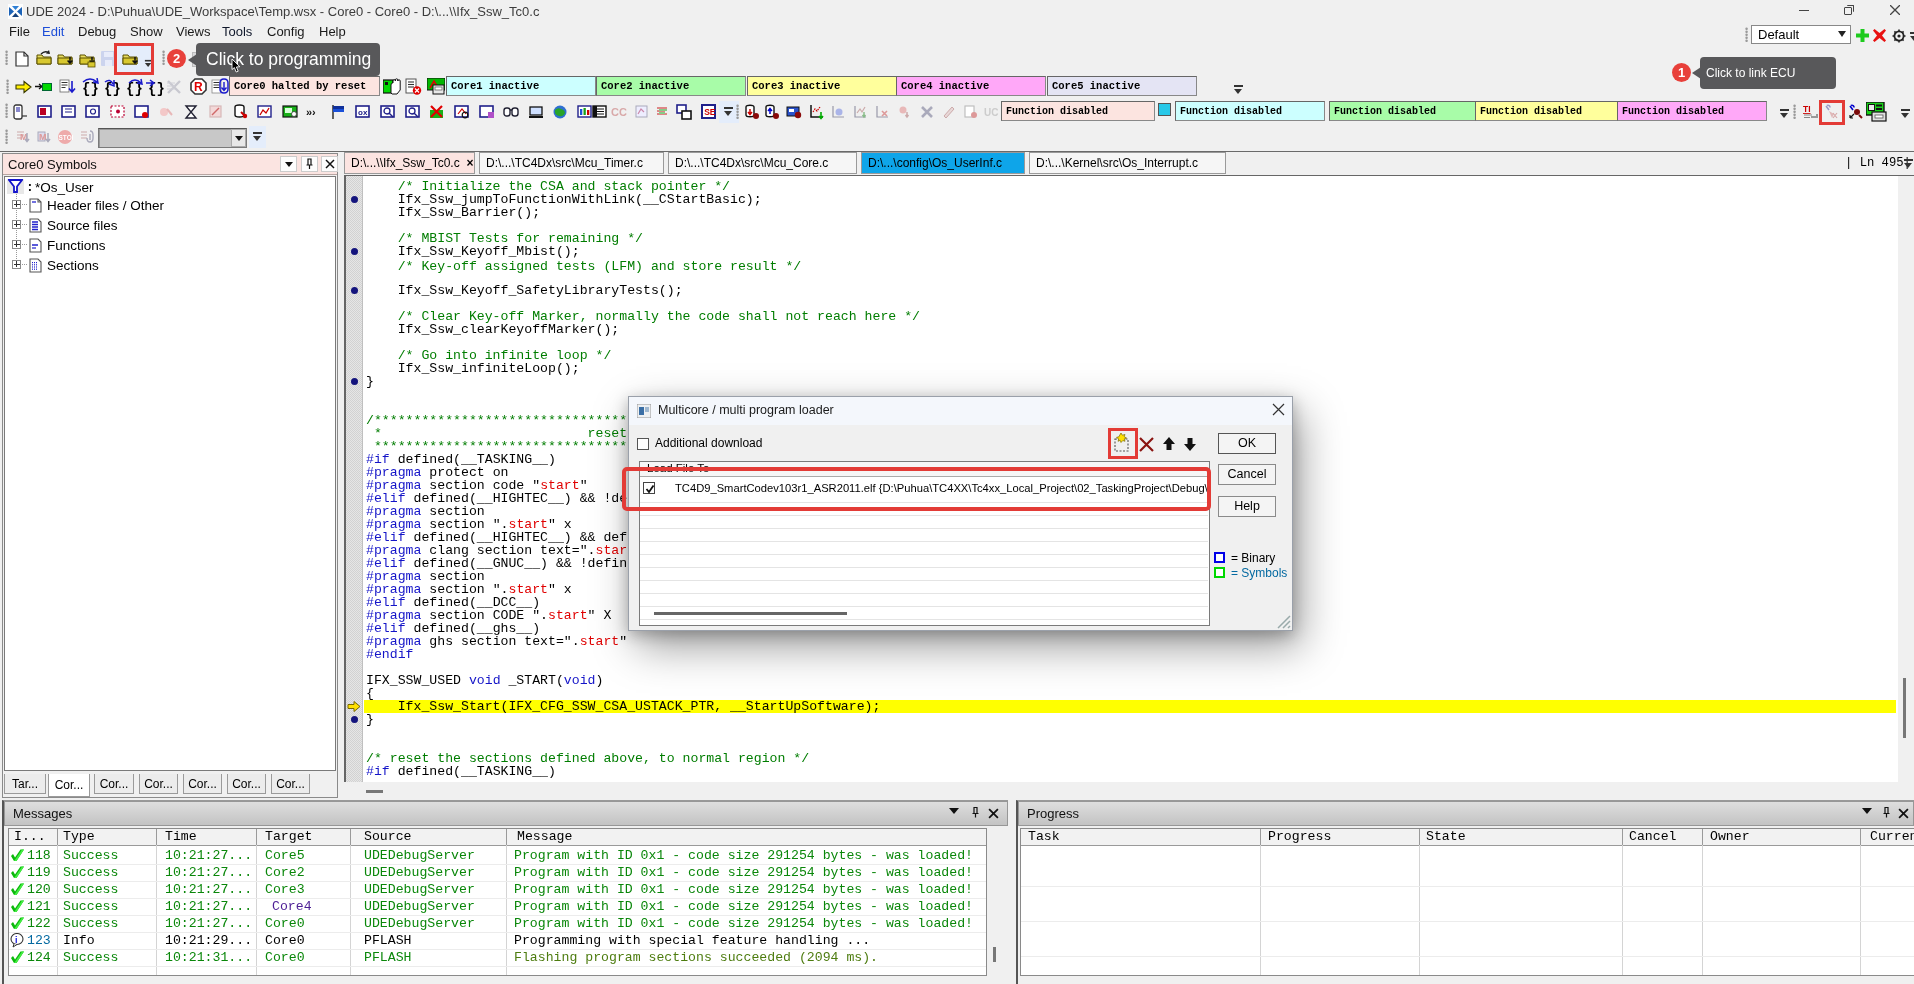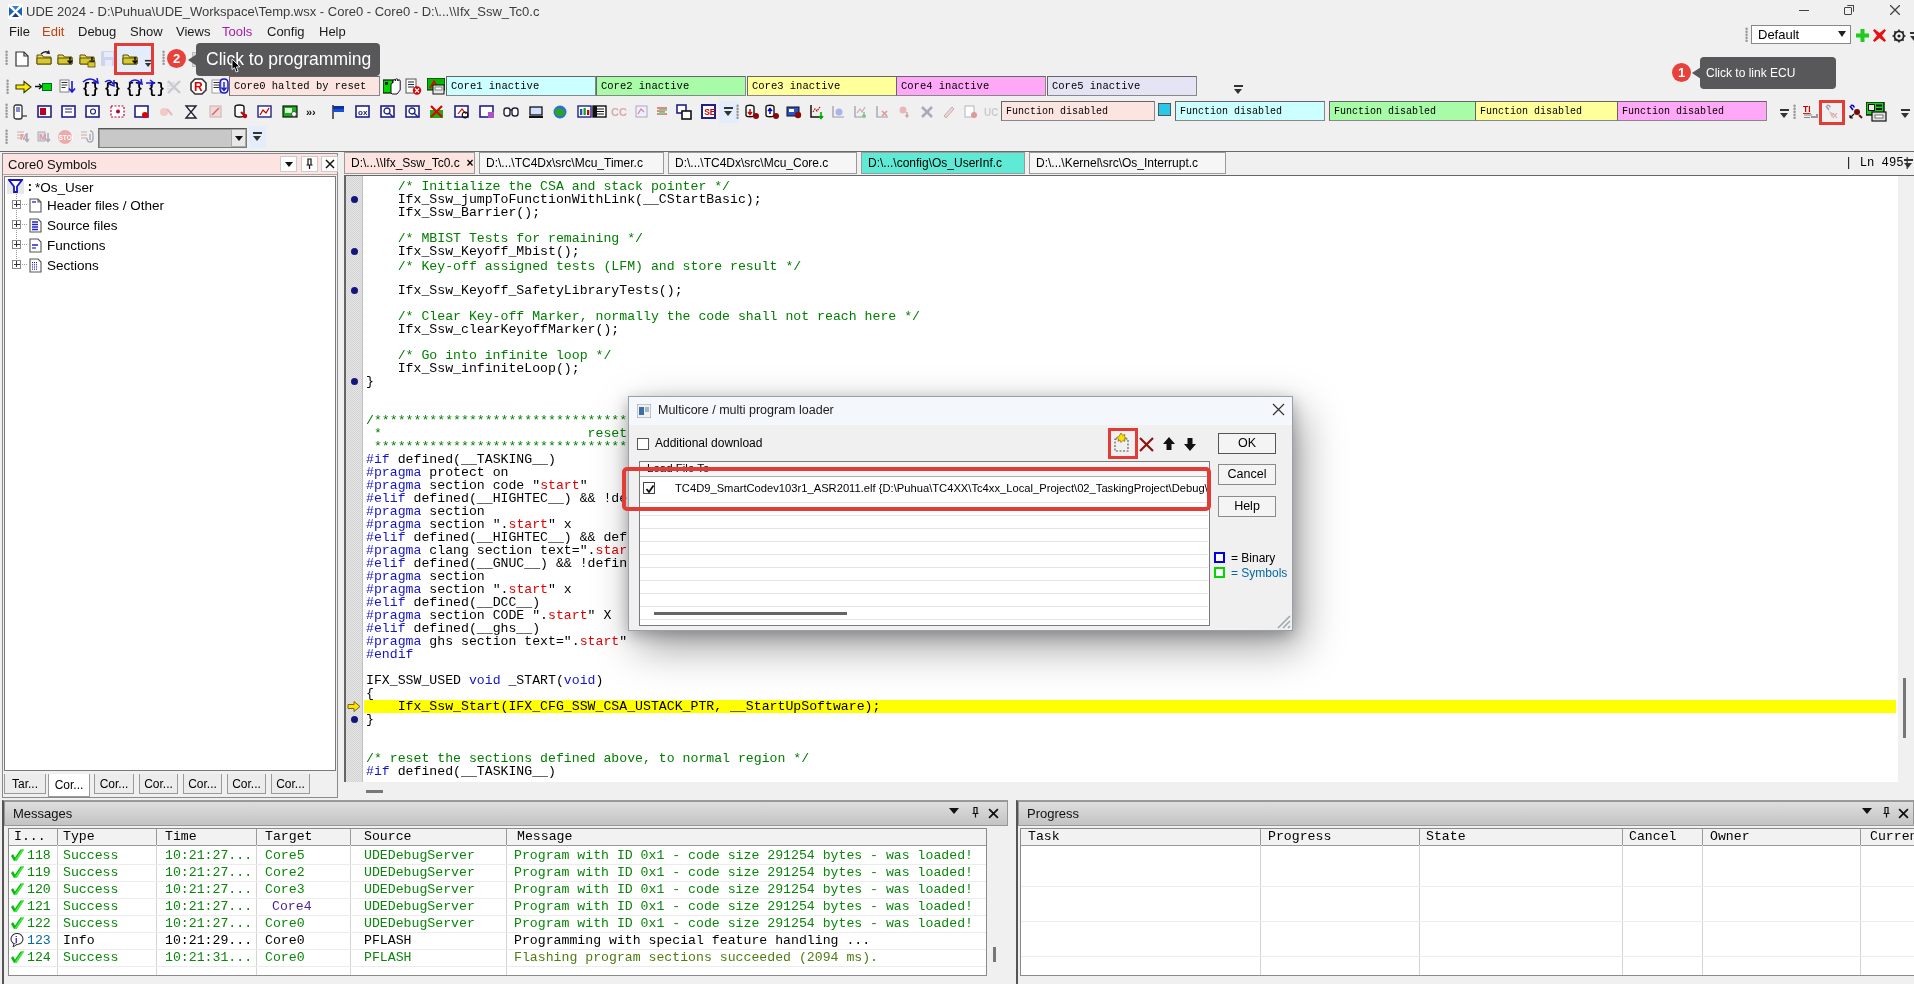--- a/index.html
+++ b/index.html
@@ -1,20 +1,20 @@
 <!DOCTYPE html>
 <html><head><meta charset="utf-8"><title>UDE 2024</title><style>
 *{margin:0;padding:0;box-sizing:border-box}
 html,body{width:1914px;height:984px;overflow:hidden}
 body{font-family:"Liberation Sans",sans-serif;background:#f0f0f0;position:relative}
 .abs{position:absolute}
 .mono{font-family:"Liberation Mono",monospace}
 .grip{position:absolute;width:4px;color:#9a9a9a;font-size:9px;line-height:3px;letter-spacing:0}
 .fld{position:absolute;height:20px;border:1px solid #888;border-top-color:#666;border-left-color:#666;
- font-family:"Liberation Mono",monospace;font-weight:normal;font-size:10.5px;color:#000;
+ font-family:"Liberation Mono",monospace;font-weight:bold;font-size:10.5px;color:#000;
  display:flex;align-items:center;padding-left:4px;white-space:pre}
 .ovf{position:absolute;width:11px;height:11px}
 .ovf:before{content:"";position:absolute;left:1px;right:1px;top:1px;height:2px;background:#333}
 .ovf:after{content:"";position:absolute;left:1px;top:5px;border-left:4.5px solid transparent;border-right:4.5px solid transparent;border-top:5px solid #333}
 .codeline{position:absolute;left:366px;height:13px;line-height:13px;font-size:13.2px;white-space:pre;font-family:"Liberation Mono",monospace;color:#000}
 .cg{color:#007d00}.cb{color:#1414c8}.cr{color:#e00000}
 .dot{position:absolute;width:7px;height:7px;border-radius:50%;background:#14147d}
 .mrow{position:absolute;height:17px;line-height:17px;font-size:13.2px;white-space:pre;font-family:"Liberation Mono",monospace}
 .btn3{position:absolute;width:58px;height:21px;background:#f4f4f4;border:1px solid #8a8a8a;
  font-size:12.5px;color:#000;text-align:center;line-height:19px}
@@ -41,25 +41,25 @@
     <path d="M4 13 L7.5 9 L11 13 Z" fill="#123f7a"></path>
   </svg>
 <div class="abs" style="left:26px;top:4px;font-size:13px;color:#3c3c3c;white-space:pre">UDE 2024 - D:\Puhua\UDE_Workspace\Temp.wsx - Core0 - Core0 - D:\...\\Ifx_Ssw_Tc0.c</div>
 <div class="abs" style="left:1799px;top:10px;width:10px;height:1.4px;background:#444"></div>
 <div class="abs" style="left:1844px;top:7px;width:8px;height:8px;border:1.2px solid #444;border-radius:1px"></div>
 <div class="abs" style="left:1847px;top:5px;width:7px;height:7px;border-top:1.2px solid #444;border-right:1.2px solid #444;border-radius:1px"></div>
 <svg class="abs" style="left:1890px;top:5px" width="10" height="10" viewBox="0 0 10 10">
 <path d="M0 0 L10 10 M10 0 L0 10" stroke="#444" stroke-width="1.3"></path>
   </svg>
 <div class="abs" style="left:9px;top:24px;font-size:13px;color:#1a1a1a">File</div>
-<div class="abs" style="left:42px;top:24px;font-size:13px;color:#c2410c">Edit</div>
+<div class="abs" style="left:42px;top:24px;font-size:13px;color:#1d4ed8">Edit</div>
 <div class="abs" style="left:78px;top:24px;font-size:13px;color:#1a1a1a">Debug</div>
 <div class="abs" style="left:130px;top:24px;font-size:13px;color:#1a1a1a">Show</div>
 <div class="abs" style="left:176px;top:24px;font-size:13px;color:#1a1a1a">Views</div>
-<div class="abs" style="left:222px;top:24px;font-size:13px;color:#a21caf">Tools</div>
+<div class="abs" style="left:222px;top:24px;font-size:13px;color:#0f172a">Tools</div>
 <div class="abs" style="left:267px;top:24px;font-size:13px;color:#1a1a1a">Config</div>
 <div class="abs" style="left:319px;top:24px;font-size:13px;color:#1a1a1a">Help</div>
 <div class="grip" style="left:5px;top:51px;height:14px">•<br>•<br>•<br>•<br>•</div>
 <svg class="abs" style="left:15px;top:51px" width="14" height="16" viewBox="0 0 14 16">
     <path d="M1 1 L9 1 L13 5 L13 15 L1 15 Z" fill="#fff" stroke="#333" stroke-width="1.2"></path>
     <path d="M9 1 L9 5 L13 5" fill="none" stroke="#333" stroke-width="1.2"></path>
   </svg>
 <svg class="abs" style="left:36px;top:50px" width="18" height="18" viewBox="0 0 18 18">
     <path d="M1 5 L6 5 L7.5 7 L15 7 L15 14 L1 14 Z" fill="#e8dc60" stroke="#5a5000" stroke-width="1"></path>
     <path d="M1 8 L15 8 L15 14 L1 14 Z" fill="#d8c830" stroke="#5a5000" stroke-width="1"></path>
@@ -488,21 +488,21 @@
 <div class="ltab" style="left:4px;top:774px;width:42px;height:20px;background:#ececec">Tar...</div>
 <div class="ltab" style="left:48px;top:774px;width:42px;height:23px;background:#fff">Cor...</div>
 <div class="ltab" style="left:94px;top:774px;width:40px;height:20px;background:#ececec">Cor...</div>
 <div class="ltab" style="left:139px;top:774px;width:39px;height:20px;background:#ececec">Cor...</div>
 <div class="ltab" style="left:183px;top:774px;width:39px;height:20px;background:#ececec">Cor...</div>
 <div class="ltab" style="left:227px;top:774px;width:39px;height:20px;background:#ececec">Cor...</div>
 <div class="ltab" style="left:271px;top:774px;width:39px;height:20px;background:#ececec">Cor...</div>
 <div class="etab" style="left:344px;width:131px;background:#fce4e1">D:\...\\Ifx_Ssw_Tc0.c  <span style="font-weight:bold">×</span></div>
 <div class="etab" style="left:479px;width:185px;background:#f6f6f6">D:\...\TC4Dx\src\Mcu_Timer.c</div>
 <div class="etab" style="left:668px;width:189px;background:#f6f6f6">D:\...\TC4Dx\src\Mcu_Core.c</div>
-<div class="etab" style="left:861px;width:164px;background:#5eead4">D:\...\config\Os_UserInf.c</div>
+<div class="etab" style="left:861px;width:164px;background:#0ea5e9">D:\...\config\Os_UserInf.c</div>
 <div class="etab" style="left:1029px;width:197px;background:#f6f6f6">D:\...\Kernel\src\Os_Interrupt.c</div>
 <div class="abs mono" style="left:1845px;top:156px;font-size:12.2px;color:#000;white-space:pre">| Ln 495|</div>
 <span class="ovf" style="left:1903px;top:158px"></span>
 <div class="abs" style="left:344px;top:175px;width:1570px;height:607px;background:#fff;border-left:2px solid #666;border-top:1px solid #666"></div>
 <div class="abs" style="left:346px;top:176px;width:17px;height:606px;background:repeating-conic-gradient(#e6e6e6 0 25%,#d2d2d2 0 50%) 0 0/2px 2px;border-right:1px solid #c0c0c0"></div>
 <div class="abs" style="left:346px;top:782px;width:1552px;height:16px;background:#f0f0f0"></div>
 <div class="abs" style="left:366px;top:790px;width:17px;height:3px;background:#777"></div>
 <div class="abs" style="left:1898px;top:176px;width:16px;height:622px;background:#f0f0f0"></div>
 <div class="abs" style="left:1903px;top:678px;width:3px;height:60px;background:#777"></div>
 <div class="abs" style="left:364px;top:700px;width:1532px;height:13px;background:#ffff00"></div>

